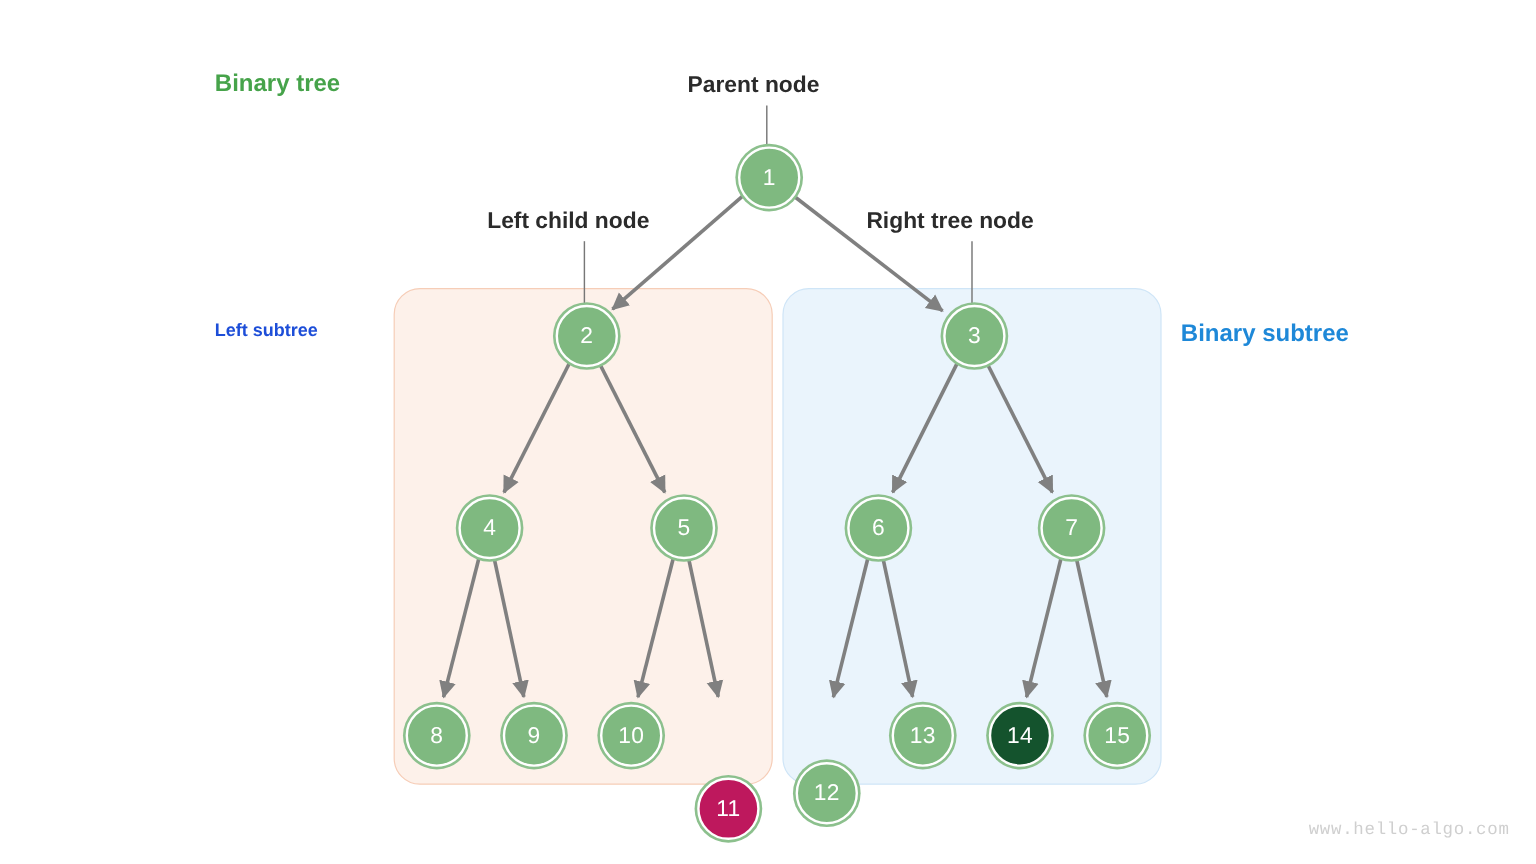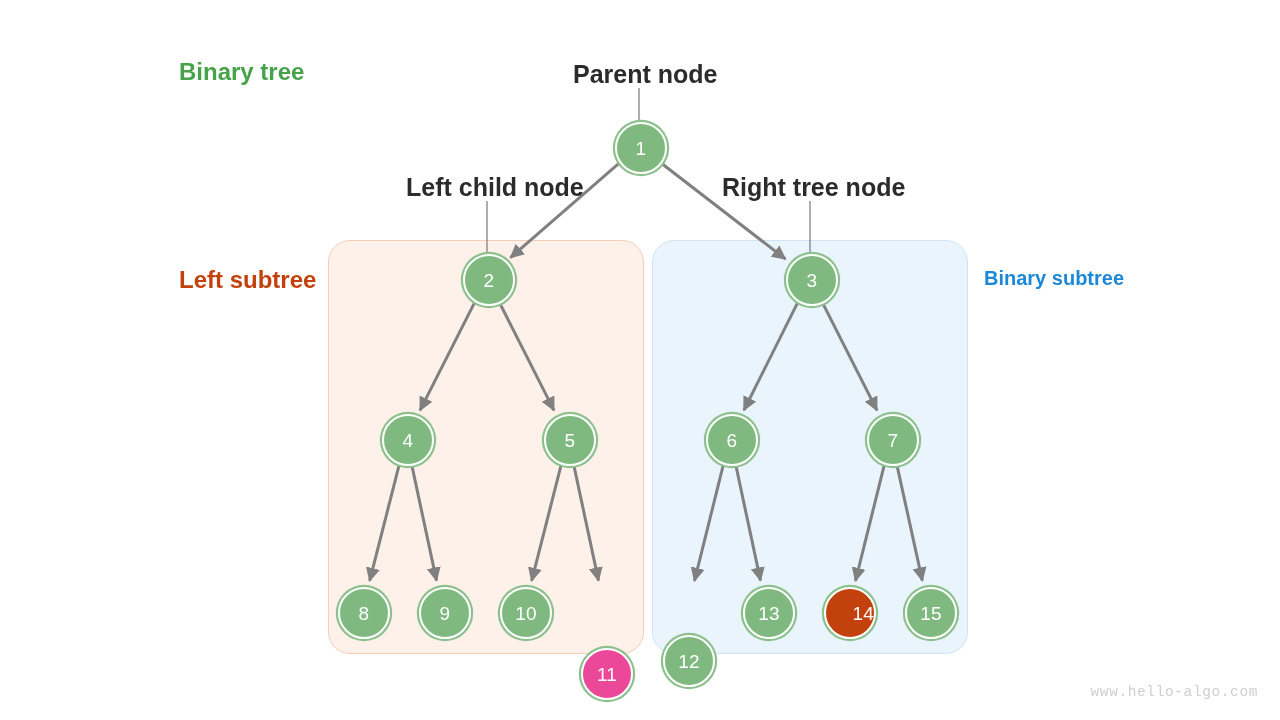--- a/index.html
+++ b/index.html
@@ -69,23 +69,23 @@
     letter-spacing: 0.2px;
     line-height: 1;
   }
   
   .ann {
     position: absolute;
     font-weight: bold;
     white-space: nowrap;
     line-height: 1;
   }
-  .ann-dark { color: #2b2b2b; font-size: 25px; }
-  .ann-green { color: #46a34a; font-size: 24px; }
-  .ann-orange { color: #c2410c; font-size: 24px; }
+  .ann-dark { color: #2b2b2b; font-size: 19px; }
+  .ann-green { color: #46a34a; font-size: 20px; }
+  .ann-orange { color: #1d4ed8; font-size: 15px; }
   .ann-blue { color: #1e88d8; font-size: 20px; }
 
   #watermark {
     position: absolute;
     right: 22px;
     bottom: 20px;
     font-family: Liberation Mono, monospace;
     font-size: 14.5px;
     color: #cfcfcf;
     letter-spacing: 0.6px;
@@ -152,30 +152,30 @@
       </div>
       <div class="node" style="left: 362px; top: 611px; background: rgb(127, 185, 128); box-shadow: rgb(140, 192, 141) 0px 0px 0px 2.2px; color: rgb(255, 255, 255);">
         <span>8</span>
       </div>
       <div class="node" style="left: 443px; top: 611px; background: rgb(127, 185, 128); box-shadow: rgb(140, 192, 141) 0px 0px 0px 2.2px; color: rgb(255, 255, 255);">
         <span>9</span>
       </div>
       <div class="node" style="left: 524px; top: 611px; background: rgb(127, 185, 128); box-shadow: rgb(140, 192, 141) 0px 0px 0px 2.2px; color: rgb(255, 255, 255);">
         <span>10</span>
       </div>
-      <div class="node" style="left: 605px; top: 611px; background: #ec4899; box-shadow: rgb(140, 192, 141) 0px 0px 0px 2.2px; color: rgb(255, 255, 255); margin-top: 37px;">
+      <div class="node" style="left: 605px; top: 611px; background: #be185d; box-shadow: rgb(140, 192, 141) 0px 0px 0px 2.2px; color: rgb(255, 255, 255); margin-top: 37px;">
         <span>11</span>
       </div>
       <div class="node" style="left: 687px; top: 611px; background: rgb(127, 185, 128); box-shadow: rgb(140, 192, 141) 0px 0px 0px 2.2px; color: rgb(255, 255, 255); margin-top: 24px;">
         <span>12</span>
       </div>
       <div class="node" style="left: 767px; top: 611px; background: rgb(127, 185, 128); box-shadow: rgb(140, 192, 141) 0px 0px 0px 2.2px; color: rgb(255, 255, 255); justify-content: center;">
         <span>13</span>
       </div>
-      <div class="node" style="left: 848px; top: 611px; background: #c2410c; box-shadow: rgb(140, 192, 141) 0px 0px 0px 2.2px; color: rgb(255, 255, 255); justify-content: flex-end;">
+      <div class="node" style="left: 848px; top: 611px; background: #14532d; box-shadow: rgb(140, 192, 141) 0px 0px 0px 2.2px; color: rgb(255, 255, 255);">
         <span>14</span>
       </div>
       <div class="node" style="left: 929px; top: 611px; background: rgb(127, 185, 128); box-shadow: rgb(140, 192, 141) 0px 0px 0px 2.2px; color: rgb(255, 255, 255);">
         <span>15</span>
       </div>
     </div>
 
   <div id="annotations-group">
       <div class="ann ann-green" style="left: 179px; top: 60px;">Binary tree</div>
       <div class="ann ann-dark" style="left: 573px; top: 62px;">Parent node</div>

